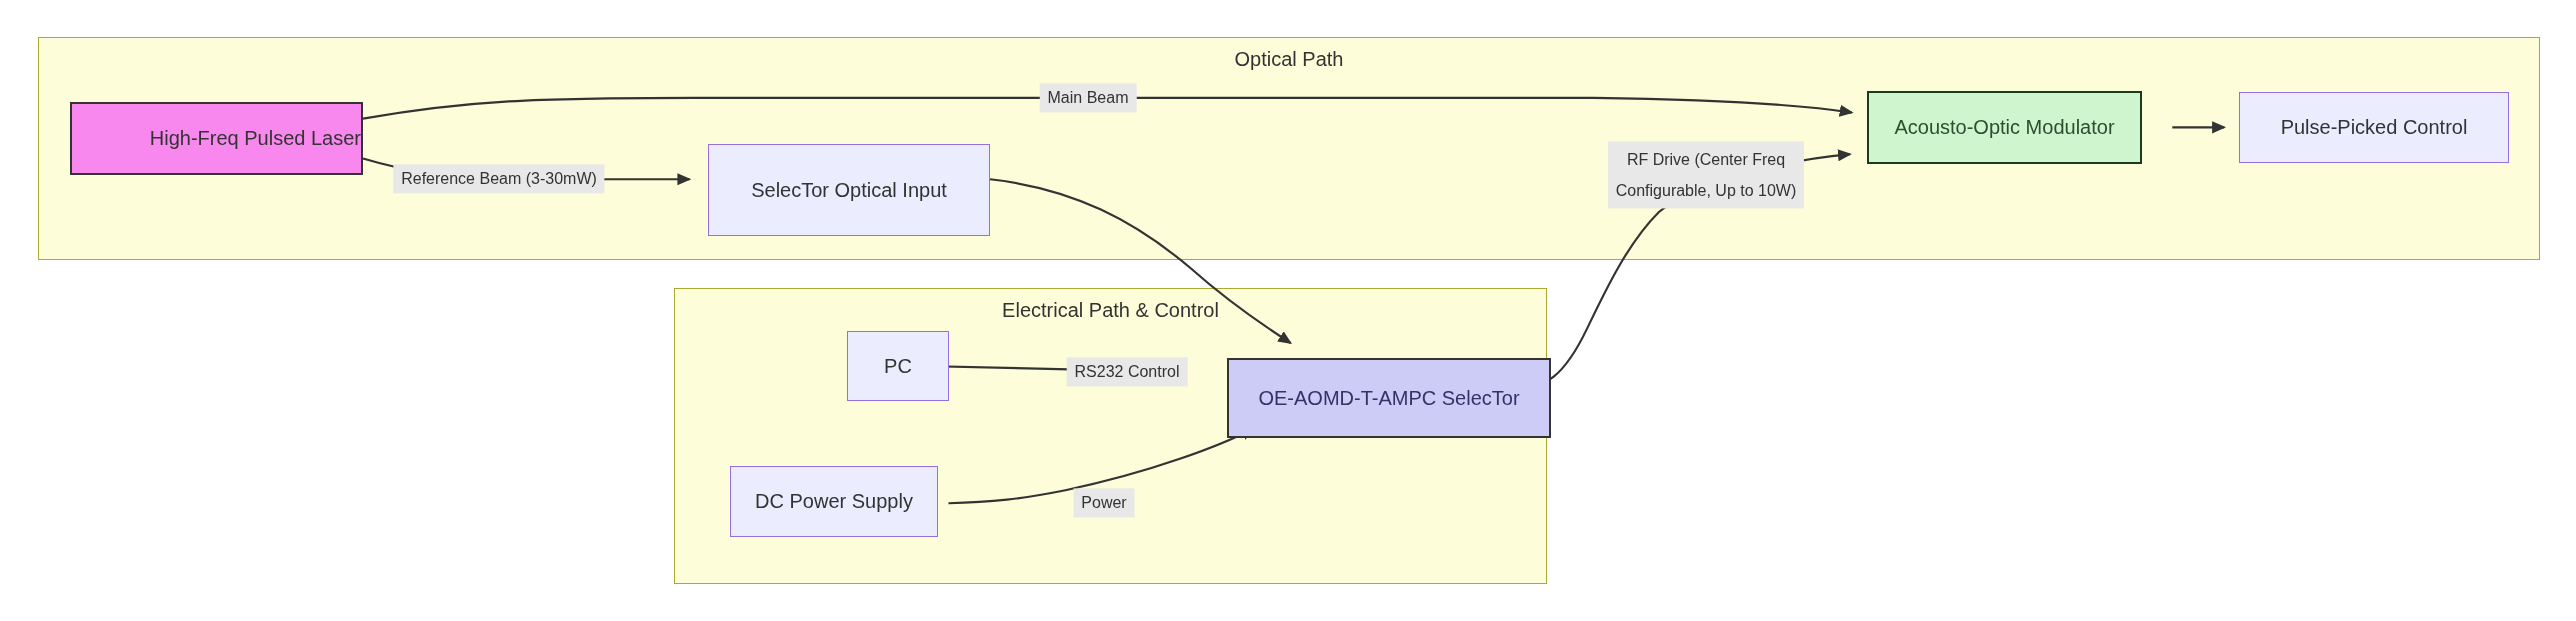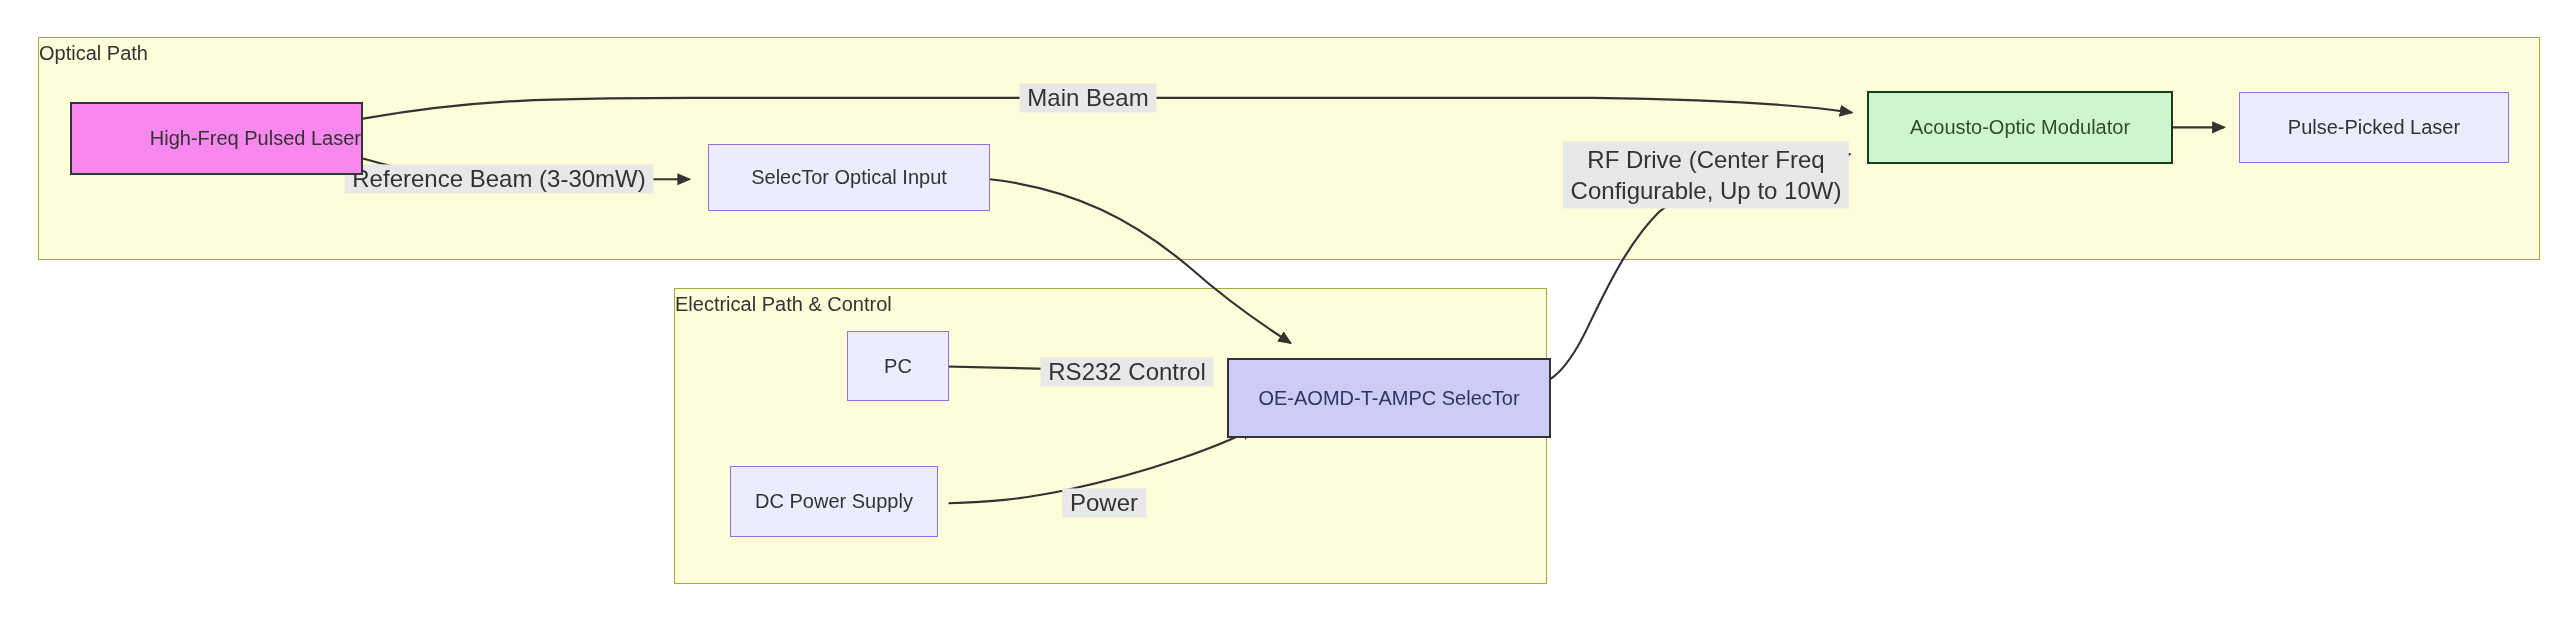--- a/index.html
+++ b/index.html
@@ -8,38 +8,38 @@
     background:var(--canvas_bg,#ffffff);
     font-family:"Liberation Sans", sans-serif;
     color:var(--text_color,#333333);
   }
   .cluster {
     position:absolute;
     background:var(--cluster_fill,#ffffde);
     border:1.3px solid var(--cluster_border,#aaaa33);
   }
   .cluster-title {
-    position:absolute; top:4px; left:0; right:0;
-    text-align:left; font-size:20px; line-height:22.5px;
+    position:absolute; top:10px; left:0; right:0;
+    text-align:center; font-size:20px; line-height:22.5px;
     color:var(--text_color,#333333);
   }
   .edges { position:absolute; left:0; top:0; }
   .node {
     position:absolute; display:flex; align-items:center; justify-content:center;
     background:var(--node_fill,#ececff);
     border:1.3px solid var(--node_border,#9370db);
     font-size:20px; text-align:center; box-sizing:border-box;
   }
   .node.laser   { background:var(--laser_fill,#f888ee);   border:2.6px solid var(--laser_border,#333333);justify-content:flex-end; }
   .node.aom     { background:var(--aom_fill,#cff5cf);     border:2.6px solid var(--aom_border,#1c3a1c); color:var(--aom_text,#2e4d2e); }
   .node.selector{ background:var(--selector_fill,#ccccf7);border:2.6px solid var(--selector_border,#333333); color:var(--selector_text,#333366); }
   .edge-label {
     position:absolute; transform:translate(-50%,-50%);
     background:var(--edge_label_bg,#e8e8e8);
-    padding:2.6px 7.8px; font-size:24px; line-height:24px;
+    padding:2.6px 7.8px; font-size:16px; line-height:24px;
     text-align:center; white-space:nowrap;
     color:var(--text_color,#333333);
   }
   .edge-label .lbl-line { display:block; line-height:31px; }
 </style>
 </head>
 <body>
 
 <div class="stage">
 
@@ -78,30 +78,30 @@
   </div>
 
   <div class="edge-label" style="left:1095px; top:372px;margin-left:32px;">RS232 Control</div>
 
   <div class="edge-label" style="left:1092px; top:503px;margin-left:12px;">Power</div>
 
   <div class="node laser" style="left:70px; top:102px; width:293px; height:73px;">
     <span>High-Freq Pulsed Laser</span>
   </div>
 
-  <div class="node" style="left:708px; top:144px; width:282px; height:67px;">
+  <div class="node" style="left:708px; top:144px; width:282px; height:92px;">
     <span>SelecTor Optical Input</span>
   </div>
 
-  <div class="node aom" style="left:1867px; top:91px; width:306px; height:73px;">
+  <div class="node aom" style="left:1867px; top:91px; width:275px; height:73px;">
     <span>Acousto-Optic Modulator</span>
   </div>
 
   <div class="node" style="left:2239px; top:92px; width:270px; height:71px;">
-    <span>Pulse-Picked Laser</span>
+    <span>Pulse-Picked Control</span>
   </div>
 
   <div class="node" style="left:799px; top:331px; width:102px; height:70px;margin-left:48px;">
     <span>PC</span>
   </div>
 
   <div class="node" style="left:730px; top:466px; width:208px; height:71px;">
     <span>DC Power Supply</span>
   </div>
 

